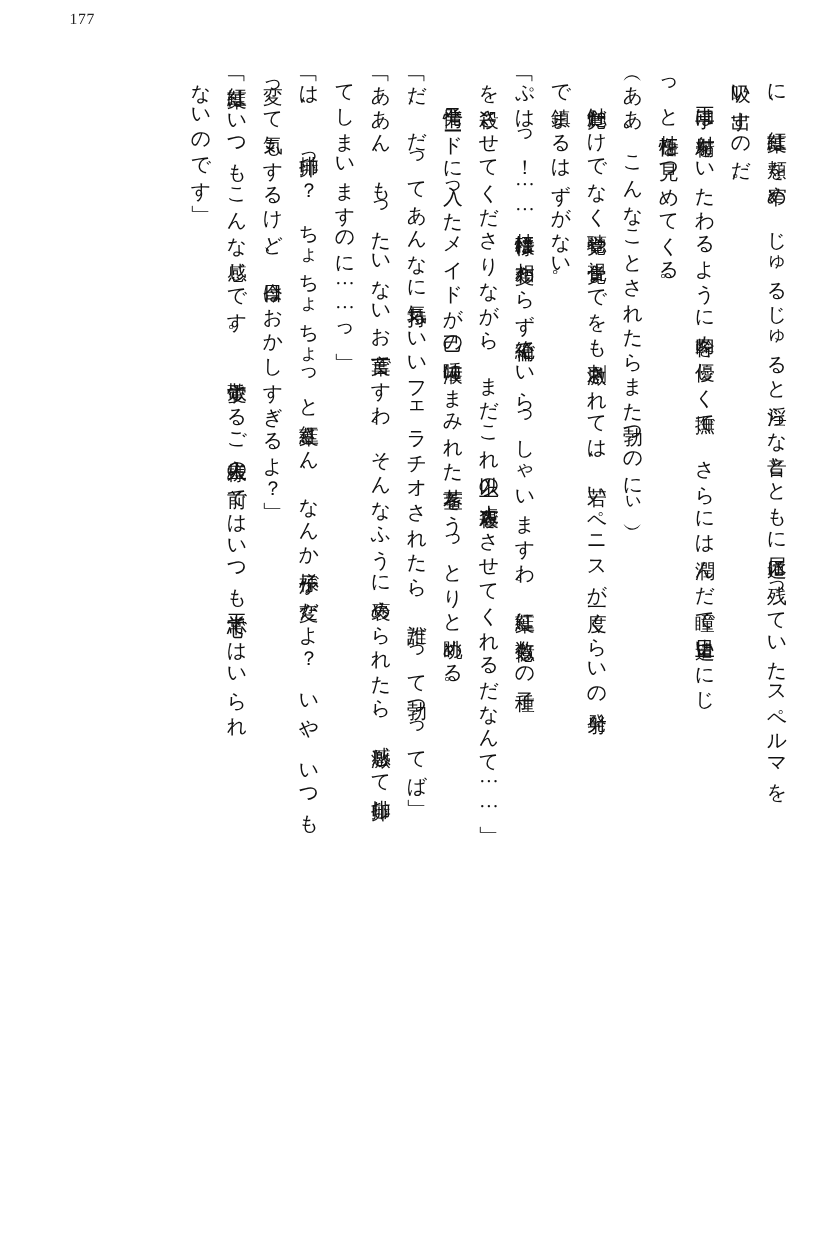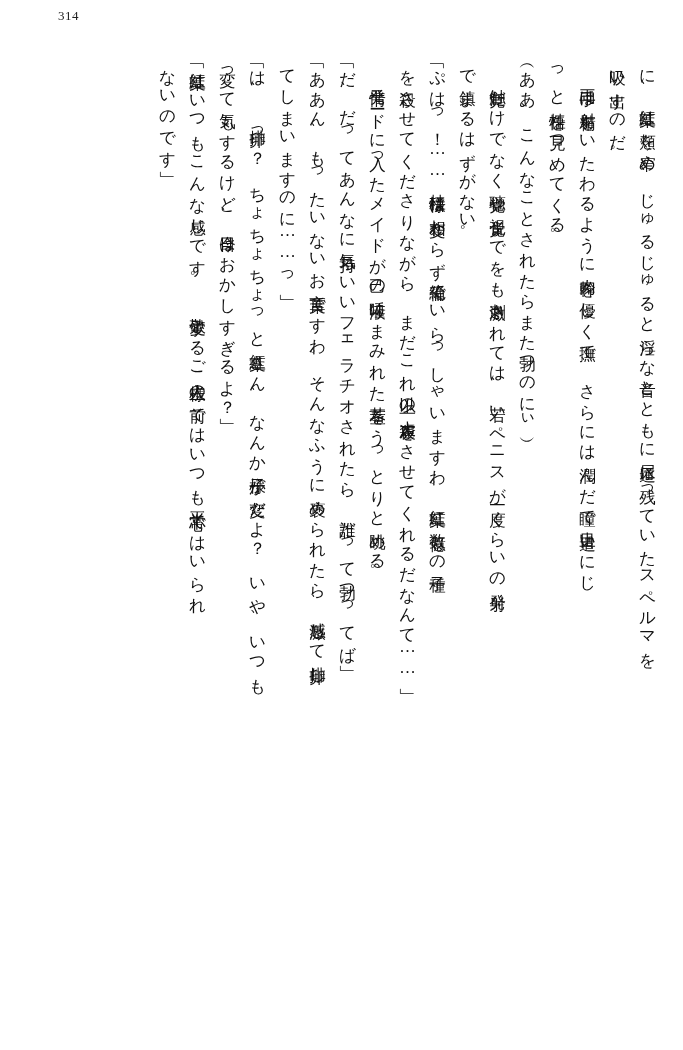--- a/index.html
+++ b/index.html
@@ -53,21 +53,21 @@
     white-space: pre;
     overflow: visible;
     color: #111;
   }
 </style>
 </head>
 <body>
 
 <div class="page">
 
-  <div class="page-number">314</div>
+  <div class="page-number">177</div>
 
   <div class="text-body">
     <div class="vline">に、紅葉は頬を窄め、じゅるじゅると淫らな音とともに尿道に残っていたスペルマを</div>
     <div class="vline">吸い出すのだ。</div>
     <div class="vline">　両手は射精をいたわるように肉幹を優しく撫で、さらには潤んだ瞳で上目遣いにじ</div>
     <div class="vline">っと桂悟を見つめてくる。</div>
     <div class="vline">（ああ、こんなことされたらまた勃つのにぃ）</div>
     <div class="vline">　触覚だけでなく聴覚や視覚までをも刺激されては、若いペニスが一度くらいの発射</div>
     <div class="vline">で鎮まるはずがない。</div>
     <div class="vline">「ぷはっ！……桂悟様は相変わらず絶倫でいらっしゃいますわ。紅葉に数億もの子種</div>

